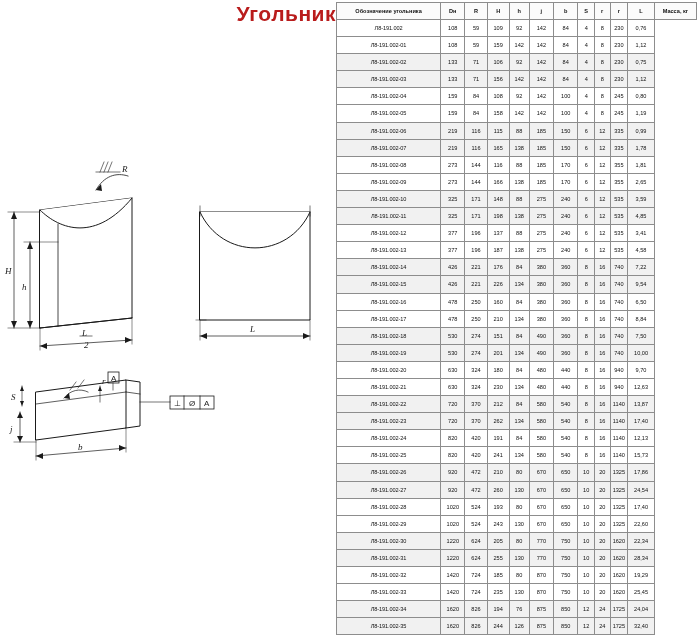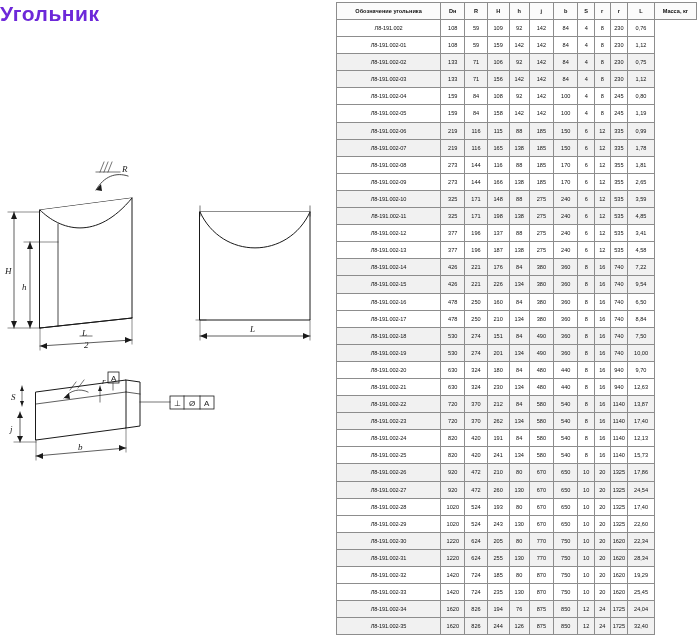--- a/index.html
+++ b/index.html
@@ -26,25 +26,25 @@
     left: 0;
     top: 0;
     width: 336px;
     height: 640px;
   }
   #drawing-title {
     position: absolute;
     left: 0;
     top: 2px;
     width: 336px;
-    text-align: left;
+    text-align: right;
     font-size: 21px;
     font-weight: bold;
     letter-spacing: 0.5px;
-    color: #6d28d9;
+    color: #b91c1c;
   }
   .svg-wrap {
     position: absolute;
     left: 0;
     top: 150px;
     width: 336px;
     height: 360px;
   }
   
   #table-panel {

